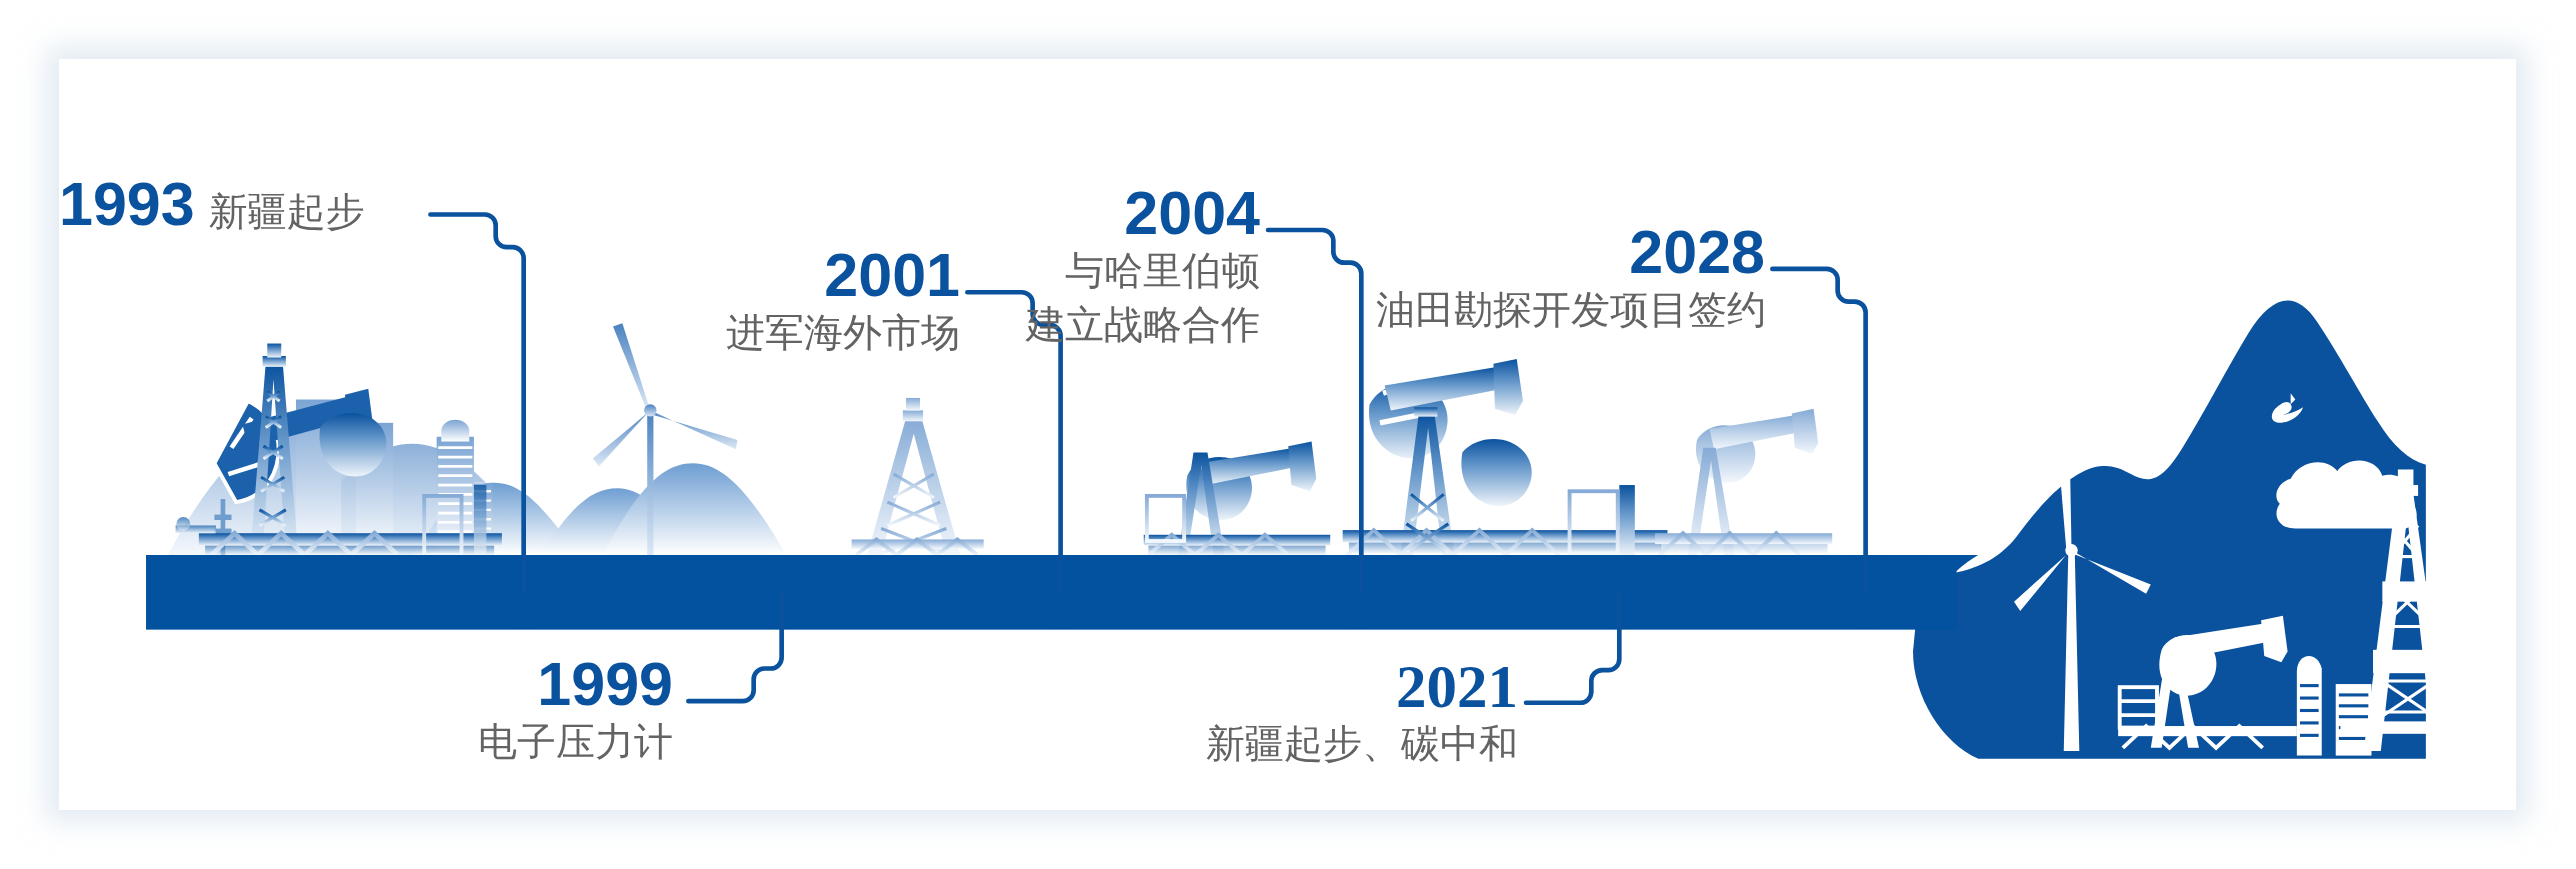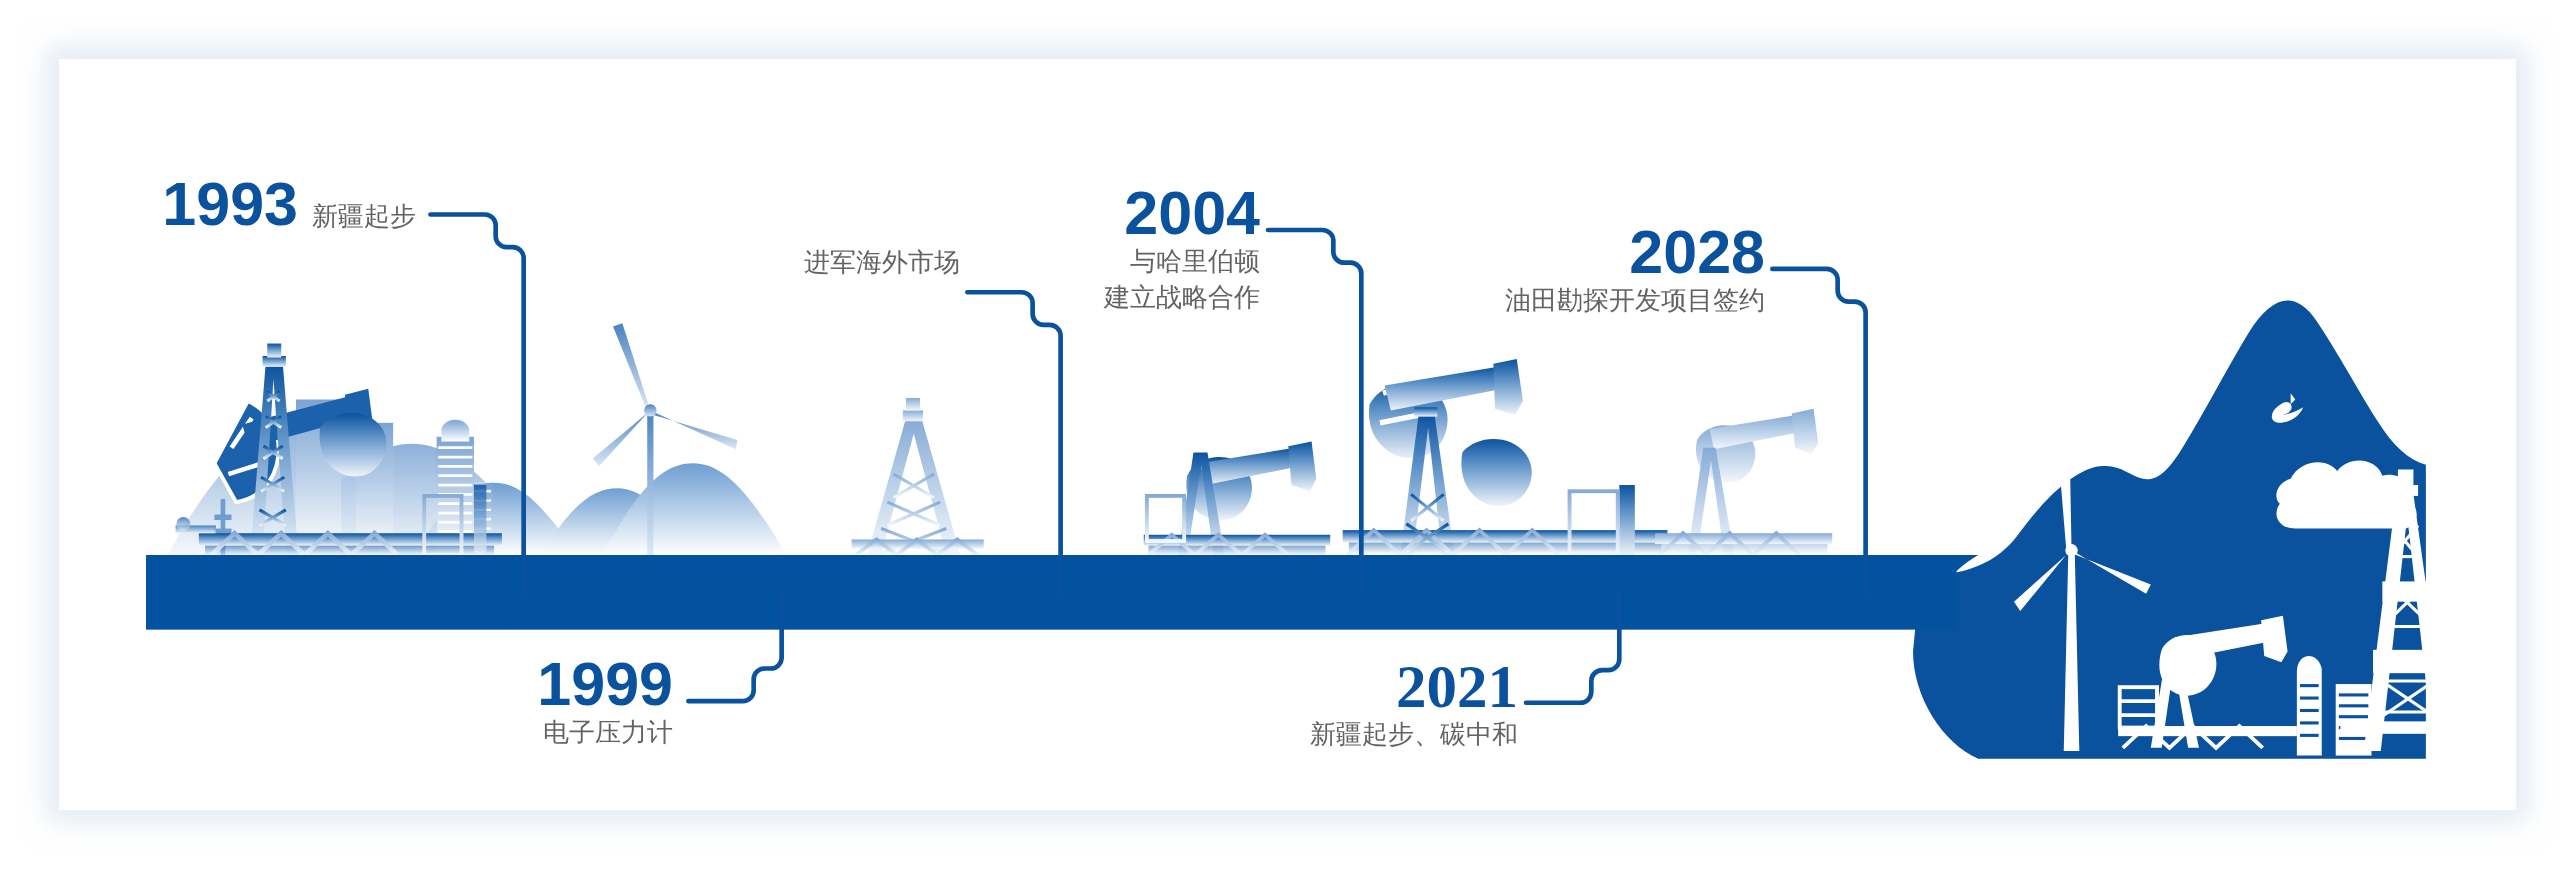--- a/index.html
+++ b/index.html
@@ -25,21 +25,21 @@
   
   .stage { position:absolute; left:0; top:0; width:2457px; height:751px; }
 
   
   .lbl { position:absolute; white-space:nowrap; }
   .yr {
     font-size: 61px; font-weight: 700; color:#0a529e;
     letter-spacing: 0px; line-height: 1;
   }
   .desc {
-    font-size: 26px; color:#636363; line-height: 1.38;
+    font-size: 39px; color:#636363; line-height: 1.38;
     font-weight: 400;
   }
   .row-inline { display:flex; align-items:baseline; gap:14px; }
   .ta-r { text-align:right; }
 </style>
 </head>
 <body>
 
 <div id="root">
   <div class="card">
@@ -420,32 +420,33 @@
 
         <path d="M1888 828 H 1958 a14 14 0 0 0 14 -14 V 800
                  a14 14 0 0 1 14 -14 H 1994 a14 14 0 0 0 14 -14 V 686"></path>
 
         <path d="M2205 270 H 2275 a14 14 0 0 1 14 14 V 298
                  a14 14 0 0 0 14 14 H 2311 a14 14 0 0 1 14 14 V 686"></path>
       </g>
     </svg>
 
     <div class="lbl ta-r" style="left:0px; top:115px; width:357px;">
-      <div class="row-inline" style="justify-content:flex-end;">
+      <div class="row-inline" style="">
         <span class="yr">1993</span>
         <span class="desc">新疆起步</span>
       </div>
     </div>
 
     <div class="lbl ta-r" style="left:241px; top:595px; width:373px;text-align:right;">
       <div class="yr">1999</div>
       <div class="desc">电子压力计</div>
     </div>
 
     <div class="lbl ta-r" style="left:551px; top:186px; width:350px;">
+      <div class="yr">2001</div>
       <div class="desc">进军海外市场</div>
     </div>
 
     <div class="lbl ta-r" style="left:844px; top:124px; width:357px;">
       <div class="yr">2004</div>
       <div class="desc">与哈里伯顿</div>
       <div class="desc">建立战略合作</div>
     </div>
 
     <div class="lbl ta-r" style="left:1086px; top:597px; width:373px;font-family:Liberation Serif, serif;">

